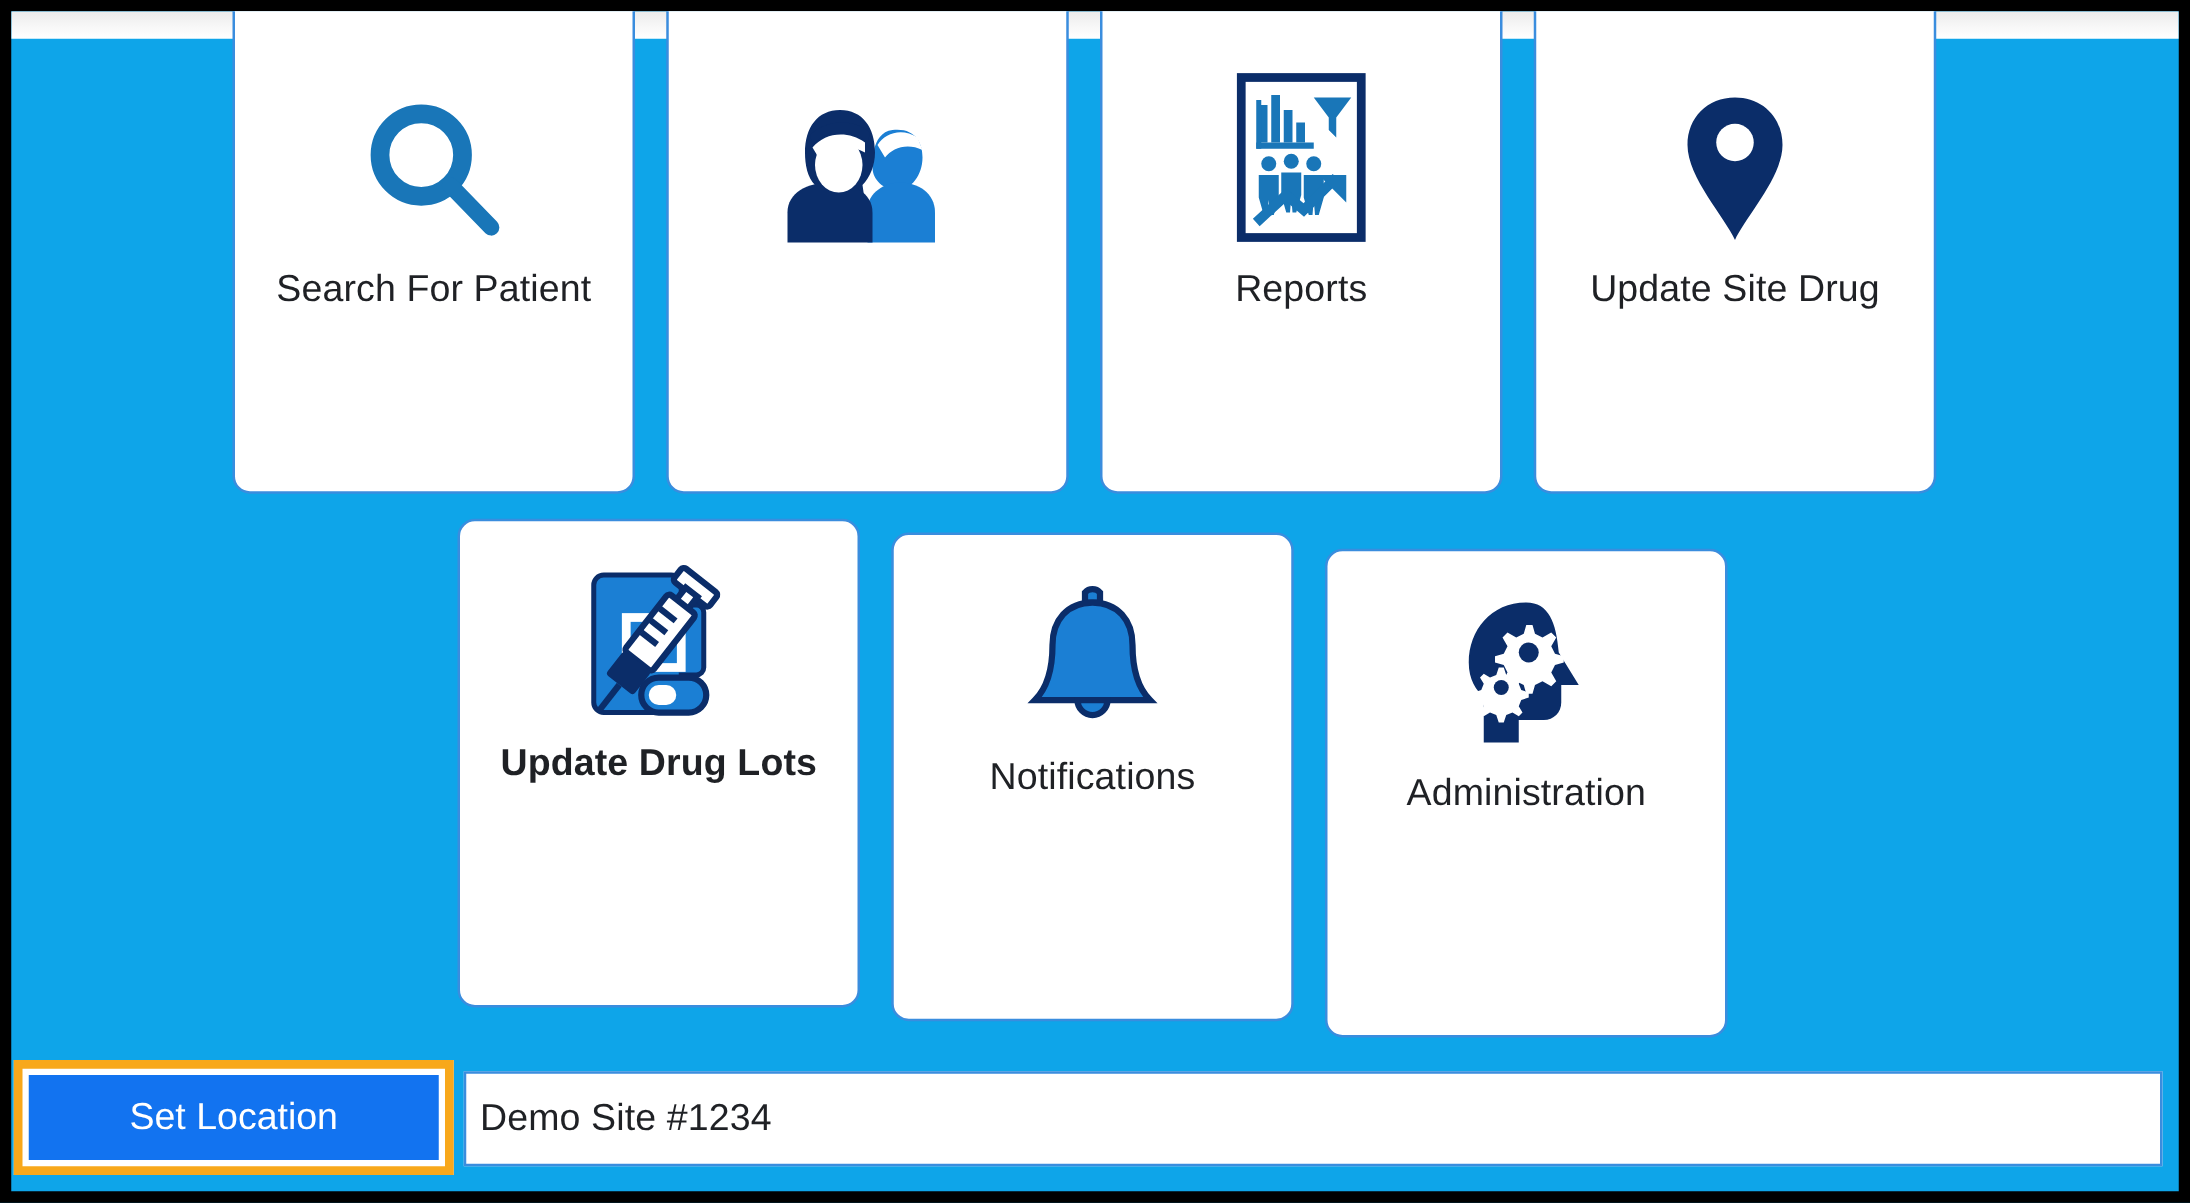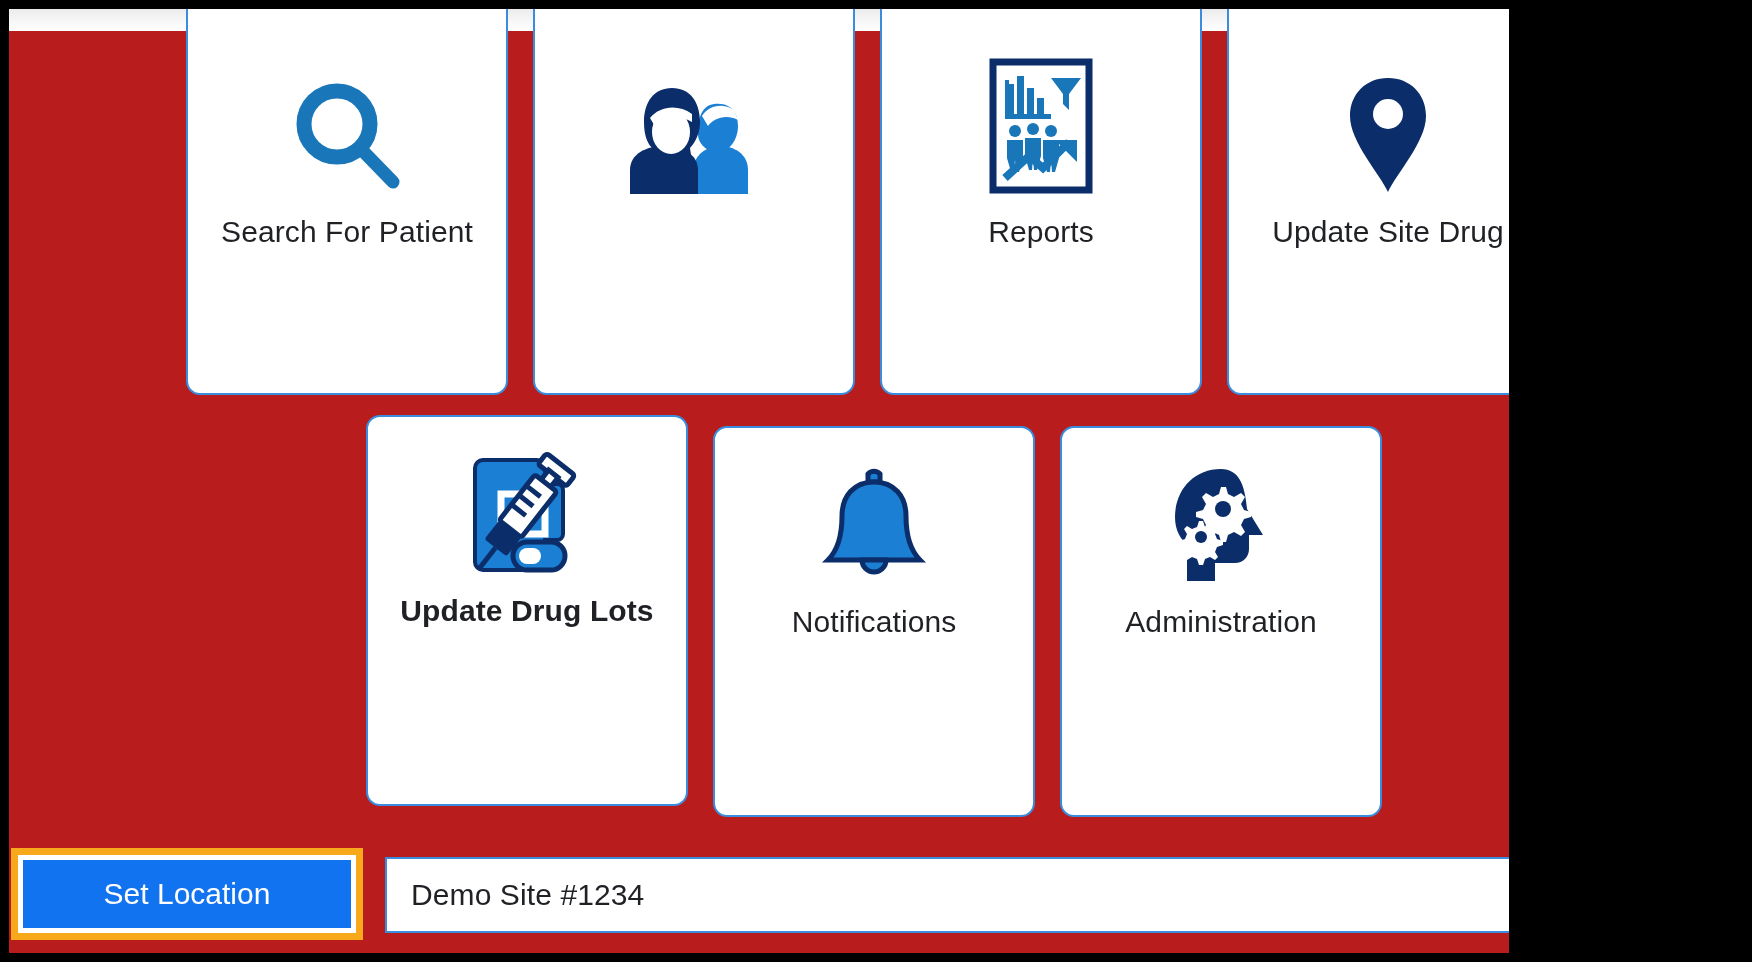--- a/index.html
+++ b/index.html
@@ -22,23 +22,23 @@
     height: 962px;
     background: #000000;
     box-sizing: border-box;
   }
 
   
   #page {
     position: absolute;
     left: 9px;
     top: 9px;
-    width: 1500px;
+    width: 1734px;
     height: 944px;
-    background: #b91c1c;
+    background: #0ea5e9;
     overflow: hidden;
   }
 
   
   #top-fade {
     position: absolute;
     left: 0; top: 0;
     width: 100%;
     height: 22px;
     background: linear-gradient(to bottom, #ebebeb 0%, #f7f7f7 55%, #ffffff 100%);
@@ -89,21 +89,21 @@
   #tile-site    .icon-wrap { top: 78px;  height: 130px; }
 
   #tile-search  .tile-label,
   #tile-user    .tile-label,
   #tile-reports .tile-label,
   #tile-site    .tile-label { top: 222px; }
 
   
   #tile-drug          { left: 357px;  top: 406px; width: 322px; height: 391px; font-weight: bold; }
   #tile-notif         { left: 704px;  top: 417px; width: 322px; height: 391px; padding-left: 22px; }
-  #tile-admin         { left: 1051px; top: 417px; width: 322px; height: 391px; }
+  #tile-admin         { left: 1051px; top: 430px; width: 322px; height: 391px; }
 
   #tile-drug  .icon-wrap { top: 32px; height: 130px; }
   #tile-notif .icon-wrap { top: 32px; height: 130px; }
   #tile-admin .icon-wrap { top: 32px; height: 130px; }
 
   #tile-drug  .tile-label,
   #tile-notif .tile-label,
   #tile-admin .tile-label { top: 177px; }
 
   
@@ -137,30 +137,30 @@
     color: #ffffff;
     font-family: "Liberation Sans", sans-serif;
     font-size: 30px;
     line-height: 30px;
     cursor: pointer;
     padding: 16px;
   }
 
   #site-field {
     position: absolute;
-    left: 376px;
+    left: 362px;
     top: 30px;
     width: 1359px;
     height: 76px;
     box-sizing: border-box;
     border: 2px solid #3a8dde;
     background: #ffffff;
     display: flex;
     align-items: center;
-    padding-left: 24px;
+    padding-left: 11px;
     color: #1f2125;
     font-size: 30px;
     letter-spacing: 0.1px;
   }
 </style>
 </head>
 <body>
 
 <div id="screen">
   <div id="page">

